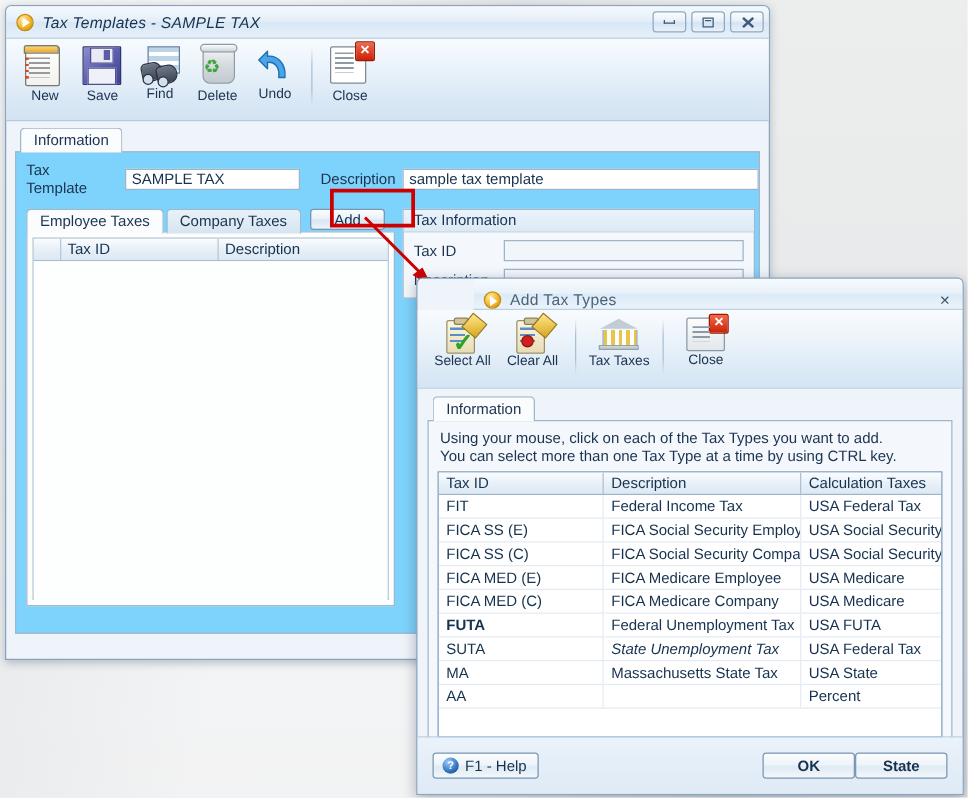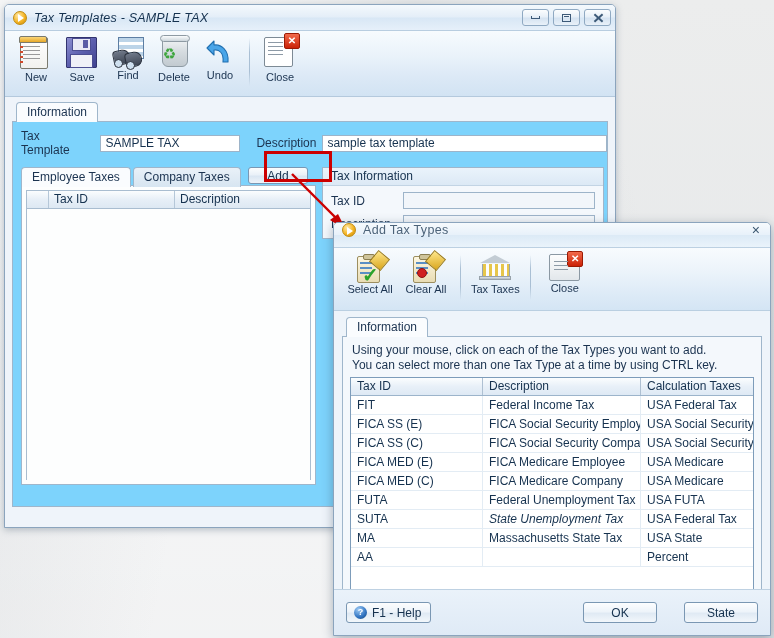--- a/index.html
+++ b/index.html
@@ -210,21 +210,21 @@
     border:1px solid #8ba4bd; border-radius:5px 5px 0 0;
     background:#eef4fa;
     box-shadow: 0 3px 11px rgba(50,70,95,0.4);
     box-sizing:border-box; overflow:hidden;
     z-index: 20;
   }
   .dlg-titlebar{
     height:24px;
     background:linear-gradient(180deg,#f6fafd 0%,#e8f1fa 48%,#dceaf6 52%,#eaf3fb 100%);
     border-bottom:1px solid #bcd0e2;
-    display:flex;align-items:flex-start;padding:0 8px 0 8px;
+    display:flex;align-items:flex-end;padding:0 8px 0 8px;margin-left:45px;
   }
   .dlg-title{font-size:12.5px;color:#4c6379;letter-spacing:.3px;}
   .dlg-x{margin-left:auto;font-size:14px;color:#3a566f;line-height:1;cursor:default;padding:0 2px;}
   .dlg-toolbar{
     height:58px;
     background:linear-gradient(180deg,#f8fbfe 0%,#ebf3fa 40%,#deebf7 72%,#d4e5f4 100%);
     border-bottom:1px solid #bacfe1;
     display:flex;align-items:flex-start;padding:4px 0 0 8px;
   }
   .dtb-item{min-width:48px;padding:2px 4px 0 4px;text-align:center;cursor:default;}
@@ -271,21 +271,21 @@
     display:flex;align-items:center;padding:0 12px;box-sizing:border-box;
   }
   .fbtn{
     height:21px;min-width:74px;padding:0 12px;
     border:1px solid #7a97b3;border-radius:3px;
     background:linear-gradient(180deg,#fcfdfe 0%,#eef4fa 45%,#e0eaf4 55%,#f2f7fb 100%);
     font-size:12px;color:#16324f;cursor:default;
     display:flex;align-items:center;justify-content:center;gap:5px;box-sizing:border-box;
   }
   .fbtn.help{min-width:0;padding:0 9px 0 7px;}
-  .footer-right{margin-left:auto;display:flex;gap:27px;}
+  .footer-right{margin-left:auto;display:flex;gap:0;font-weight:bold;}
   svg{display:block;}
 </style>
 </head>
 <body>
 
 <div id="main-window">
 
   <div class="mw-titlebar">
     <span class="mw-icon"></span>
     <span class="mw-title">Tax Templates - SAMPLE TAX</span>
@@ -507,21 +507,21 @@
               <div class="dt-c" style="width: 132px;">FICA MED (E)</div>
               <div class="dt-c" style="width: 158px;">FICA Medicare Employee</div>
               <div class="dt-c" style="flex: 1 1 0%; border-right: none;">USA Medicare</div>
             </div>
             <div class="dt-row">
               <div class="dt-c" style="width: 132px;">FICA MED (C)</div>
               <div class="dt-c" style="width: 158px;">FICA Medicare Company</div>
               <div class="dt-c" style="flex: 1 1 0%; border-right: none;">USA Medicare</div>
             </div>
             <div class="dt-row">
-              <div class="dt-c" style="width: 132px;">FUTA</div>
+              <div class="dt-c" style="width: 132px; font-weight: bold;">FUTA</div>
               <div class="dt-c" style="width: 158px;">Federal Unemployment Tax</div>
               <div class="dt-c" style="flex: 1 1 0%; border-right: none;">USA FUTA</div>
             </div>
             <div class="dt-row">
               <div class="dt-c" style="width: 132px;">SUTA</div>
               <div class="dt-c" style="width: 158px; font-style: italic;">State Unemployment Tax</div>
               <div class="dt-c" style="flex: 1 1 0%; border-right: none;">USA Federal Tax</div>
             </div>
             <div class="dt-row">
               <div class="dt-c" style="width: 132px;">MA</div>

